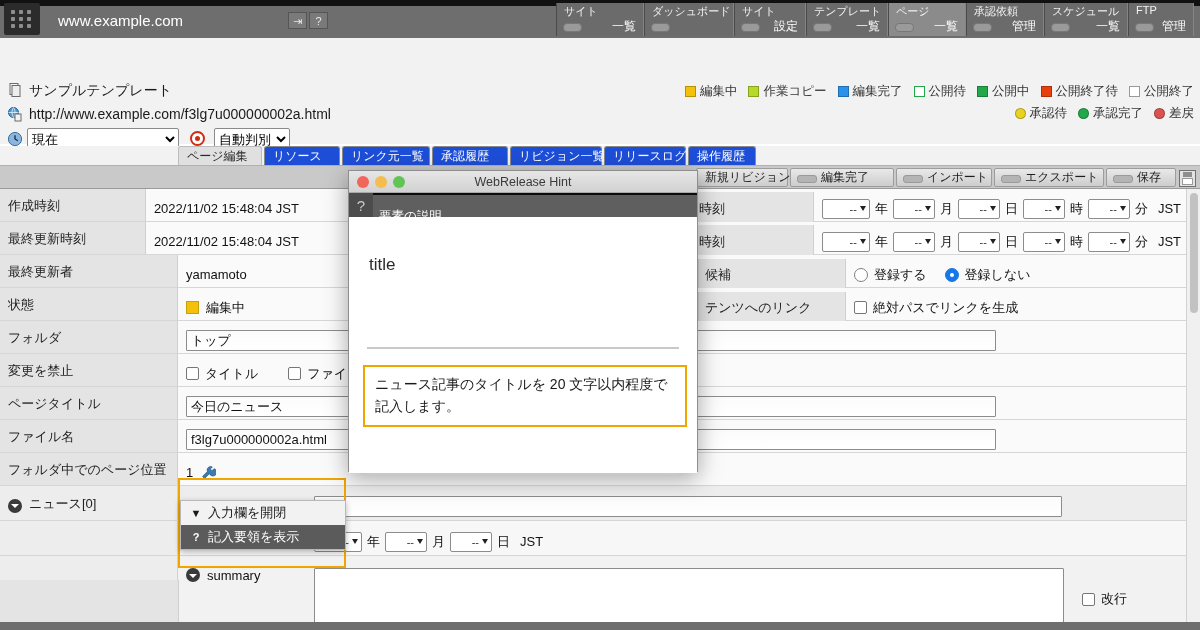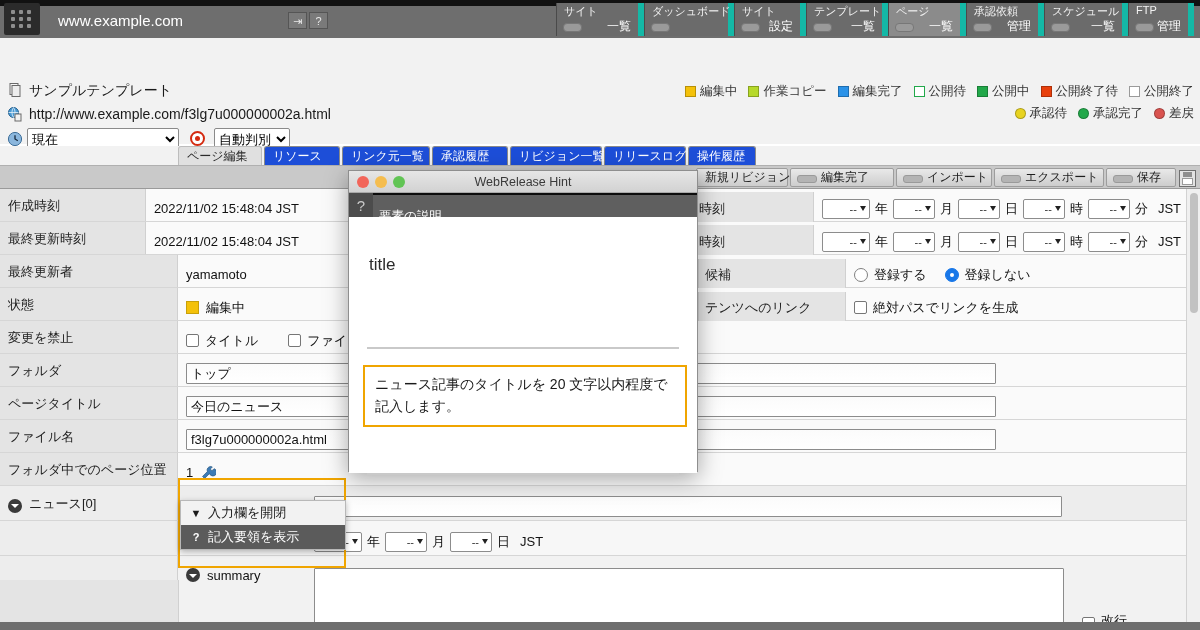--- a/index.html
+++ b/index.html
@@ -43,21 +43,21 @@
     border: 1px solid #555; background: #7a7a7a;
     color: #e8e8e8; font-size: 11px; line-height: 16px; text-align: center;
     box-sizing: border-box;
   }
   .mini-btn.b1 { left: 288px; }
   .mini-btn.b2 { left: 309px; }
 
   .navtabs { position: absolute; left: 556px; top: 3px; height: 33px; display: flex; }
   .navtab {
     position: relative; height: 33px; box-sizing: border-box;
-    background: #6b6b6b; border-left: 1px solid #4a4a4a; border-right: 6px solid #14b8a6;
+    background: #6b6b6b; border-left: 1px solid #4a4a4a; border-right: 1px solid #14b8a6;
     padding: 0 7px; min-width: 56px;
   }
   .navtab.active { background: #8b8b8b; }
   .navtab .nt-top {
     position: absolute; left: 7px; top: 1px; font-size: 11px; color: #f2f2f2; white-space: nowrap;
   }
   .navtab .nt-bot {
     position: absolute; right: 7px; bottom: 1px; font-size: 12px; color: #ffffff; white-space: nowrap;
   }
   .navtab .nt-pill {
@@ -570,33 +570,33 @@
           <div class="rlabel">テンツへのリンク</div>
           <div class="rval">
             <span class="cbox"></span>
             <span class="ck-label">絶対パスでリンクを生成</span>
           </div>
         </div>
       </div>
     </div>
 
     <div class="frow">
+      <div class="fl">フォルダ</div>
+      <div class="fv">
+        <input class="txtin" style="width: 810px;" value="トップ">
+      </div>
+    </div>
+
+    <div class="frow">
       <div class="fl">変更を禁止</div>
       <div class="fv">
         <span class="cbox"></span>
         <span class="ck-label">タイトル</span>
         <span class="cbox" style="margin-left:30px"></span>
         <span class="ck-label">ファイ</span>
-      </div>
-    </div>
-
-    <div class="frow">
-      <div class="fl">フォルダ</div>
-      <div class="fv">
-        <input class="txtin" style="width: 810px;" value="トップ">
       </div>
     </div>
 
     <div class="frow">
       <div class="fl">ページタイトル</div>
       <div class="fv">
         <input class="txtin" style="width: 810px;" value="今日のニュース">
       </div>
     </div>
 
@@ -668,21 +668,21 @@
     <div class="elrow" style="min-height:64px; background:#f2f2f2">
       <div class="fl" style="background:#ededed"></div>
       <div class="fv" style="align-items:flex-start; padding-top:12px">
         <div class="splitcell">
           <div class="left" style="width:120px; align-items:flex-start">
             <span class="chev">
                 <span class="c"></span>
               </span>
               <span>summary</span>
           </div>
-          <div class="rval" style="align-items:flex-end">
+          <div class="rval" style="align-items:center">
             <div style="width:748px;height:60px;border:1px solid #8c8c8c;background:#fff;border-radius:1px"></div>
             <span class="cbox" style="margin-left:18px"></span>
             <span class="ck-label">改行</span>
           </div>
         </div>
       </div>
     </div>
 
   </div>
 

